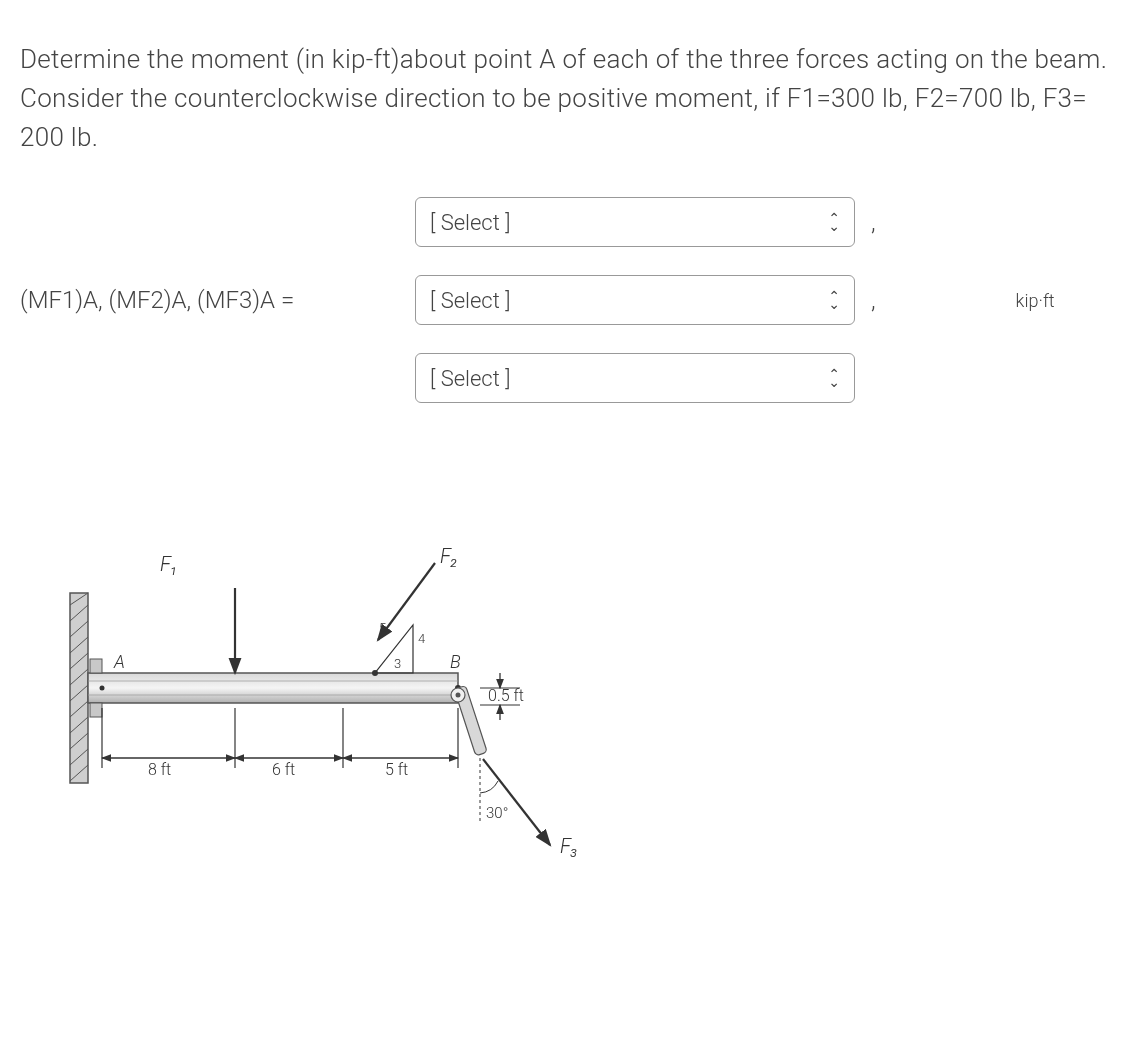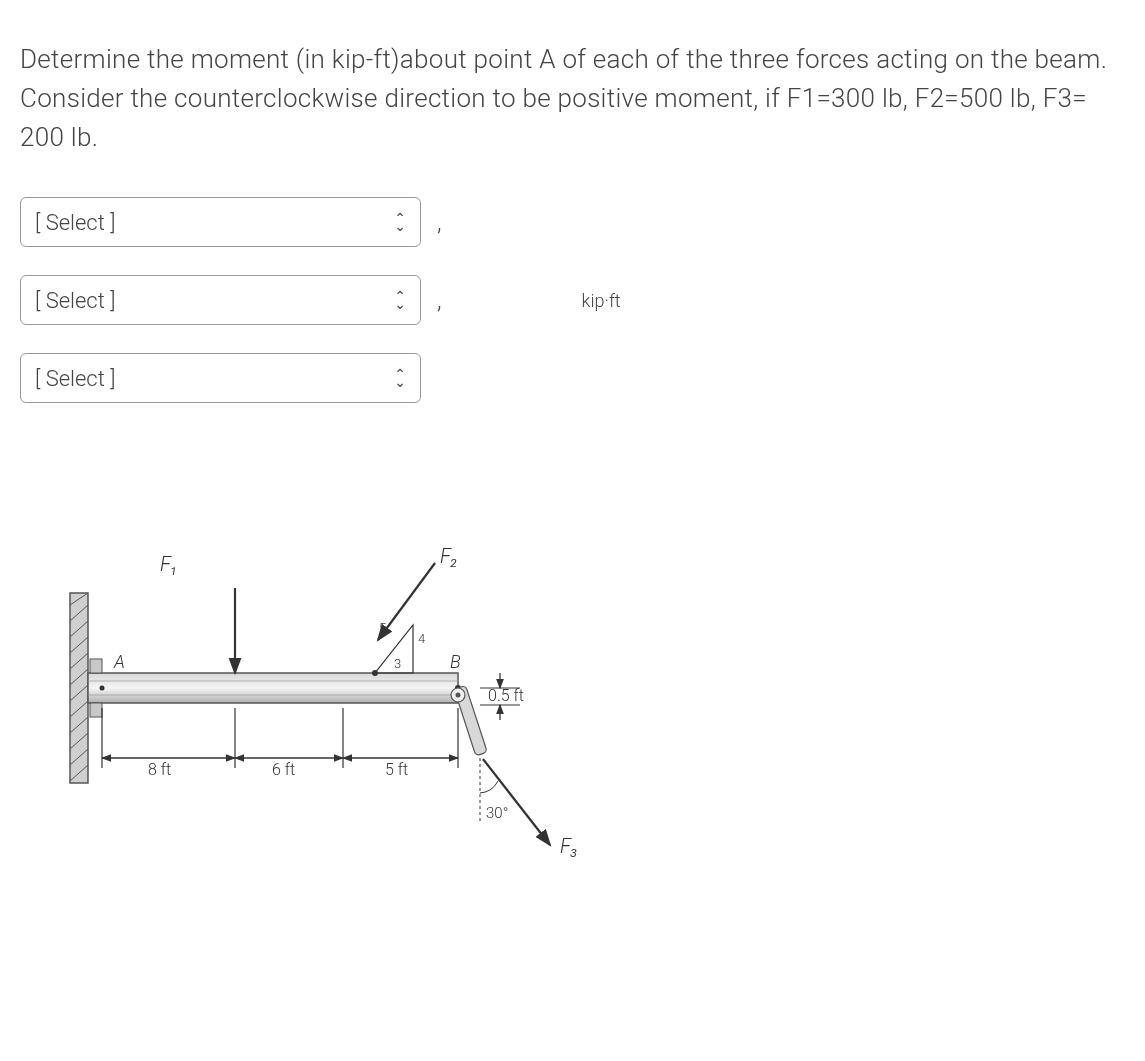--- a/index.html
+++ b/index.html
@@ -36,21 +36,21 @@
     }
     .select-row {
       display: flex;
       align-items: center;
       gap: 12px;
     }
     .select-box {
       display: flex;
       align-items: center;
       justify-content: space-between;
-      width: 401px;
+      width: 440px;
       height: 50px;
       border: 1px solid #999;
       border-radius: 6px;
       padding: 0 14px;
       font-size: 22px;
       background: #fff;
       cursor: pointer;
       color: #444;
     }
     .stepper-icon {
@@ -74,23 +74,24 @@
     }
     .figure-area {
       margin-top: 130px;
       padding-left: 20px;
     }
     svg { display: block; }
   </style>
 </head>
 <body>
 
-<div class="question-text">Determine the moment (in kip-ft)about point A of each of the three forces acting on the beam. Consider the counterclockwise direction to be positive moment, if F1=300 lb, F2=500 lb, F3= 200 lb.</div>
+<div class="question-text">Determine the moment (in kip-ft)about point A of each of the three forces acting on the beam. Consider the counterclockwise direction to be positive moment, if F1=300 lb, F2=700 lb, F3= 200 lb.</div>
 
 <div class="answer-row">
+  <div class="label-col">(MF1)A, (MF2)A, (MF3)A =</div>
   <div class="selects-col">
     <div class="select-row">
       <div class="select-box">
         <span>[ Select ]</span>
         <span class="stepper-icon">
           <span>⌃</span>
             <span>⌄</span>
         </span>
       </div>
       <span class="comma">,</span>

